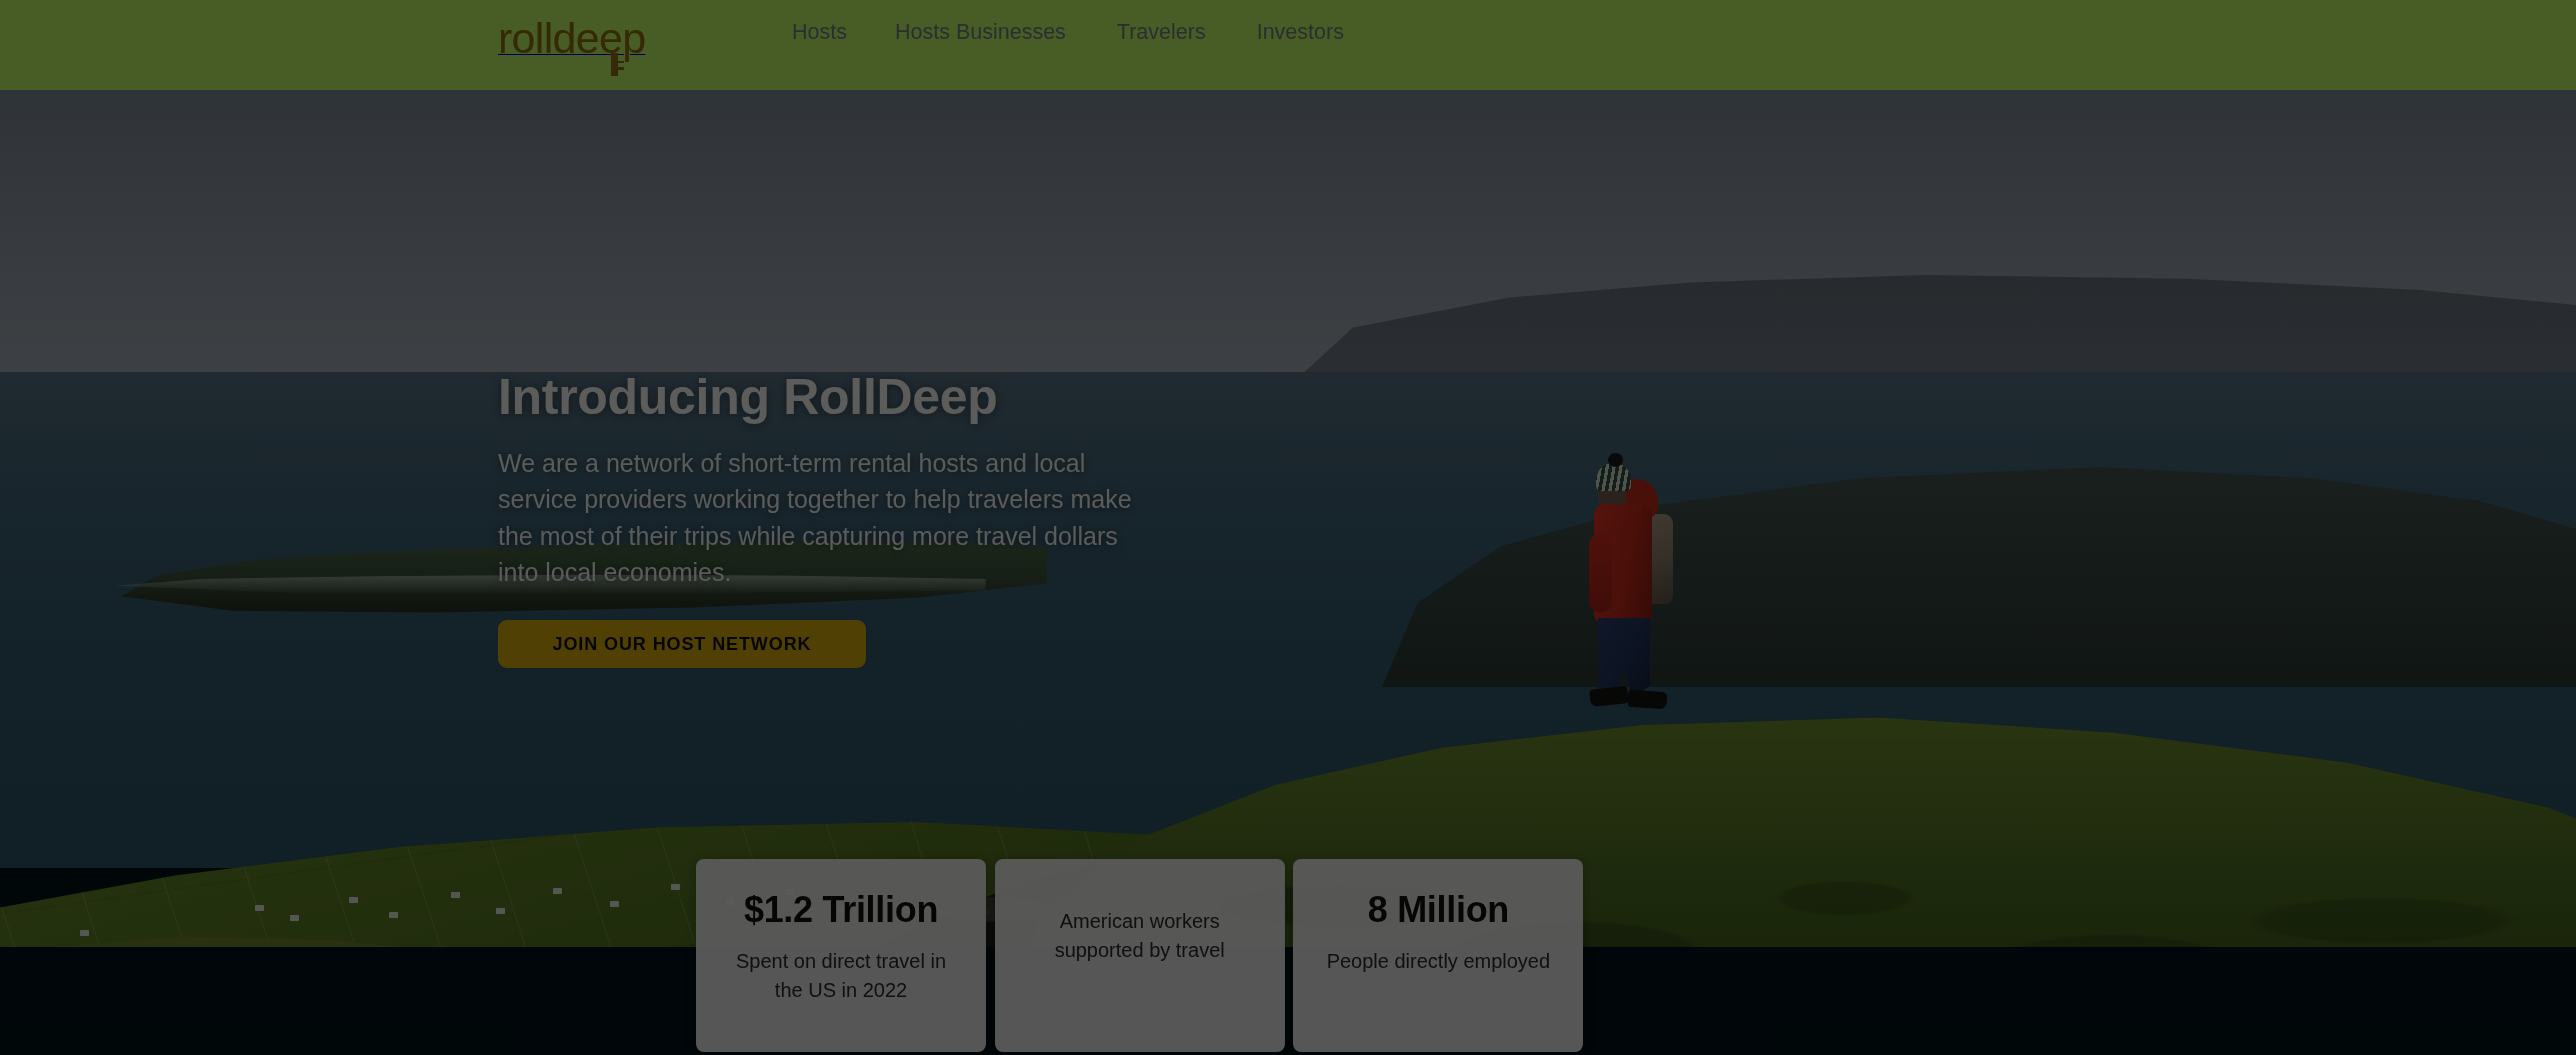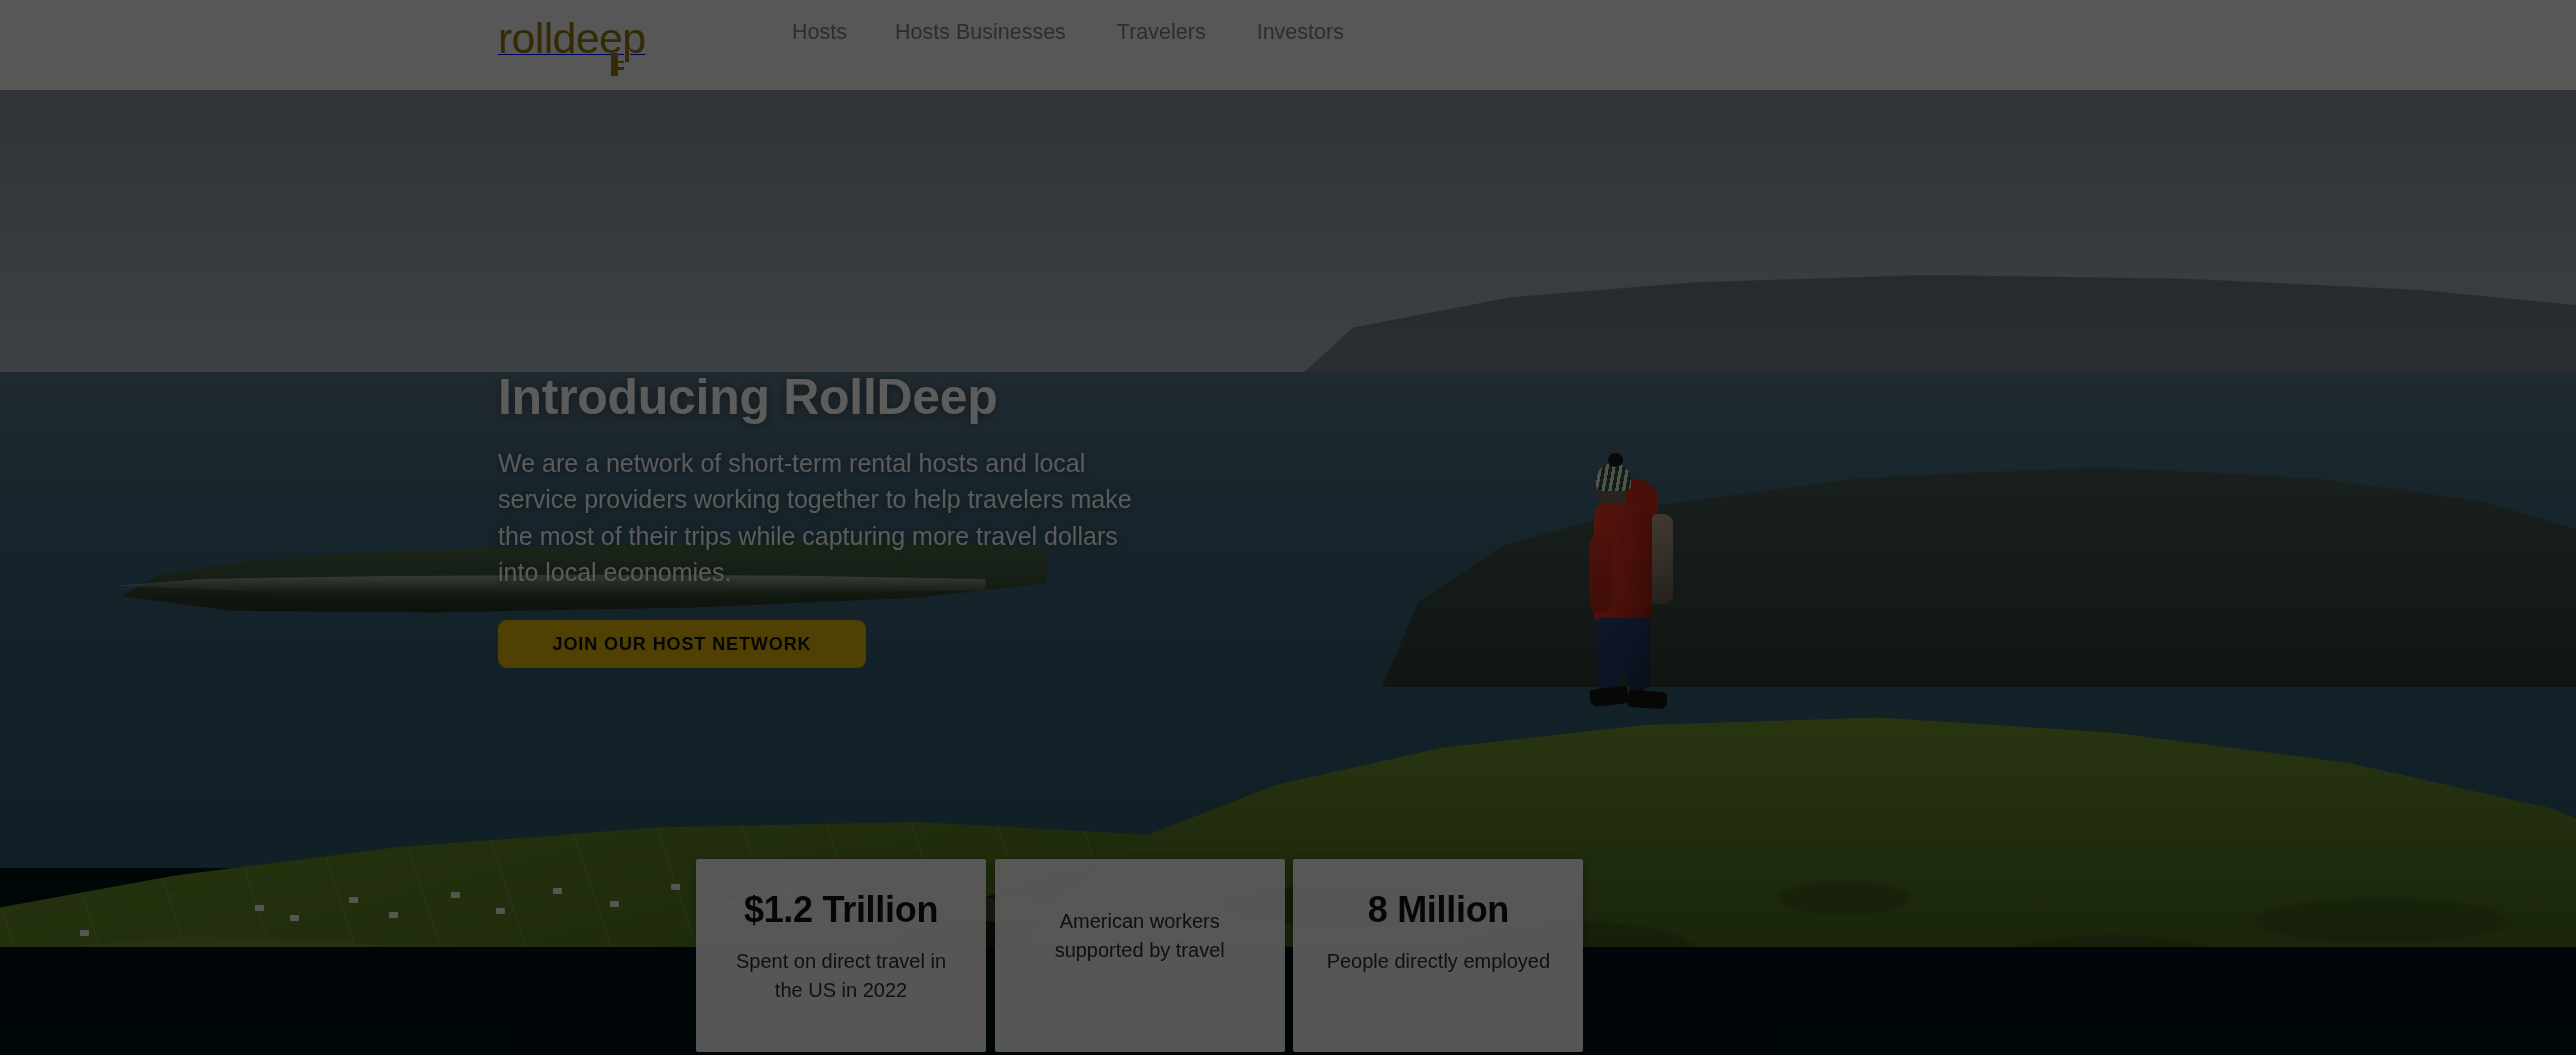--- a/index.html
+++ b/index.html
@@ -15,21 +15,21 @@
     position:relative;
     width:2576px; height:1056px;
     background:#021419;
     overflow:hidden;
   }
 
   
   .site-header {
     position:absolute; top:0; left:0;
     width:2576px; height:90px;
-    background:#e5e5e5;
+    background:#bef264;
     z-index:40;
     display:flex; align-items:center;
   }
   .logo {
     position:absolute; left:498px; top:10.7px;
     width:148px; height:67px;
   }
   .logo-text {
     font-size:43px;
     font-weight:400;
@@ -285,21 +285,21 @@
     left:696px; top:859px;
     width:1197px; height:201px;
     display:flex;
     gap:8.7px;
     z-index:30;
   }
   .stat-card {
     width:290px;
     height:193px;
     background:rgba(238,238,236,.94);
-    border-radius:2px;
+    border-radius:8px;
     padding-top:31px;
     text-align:center;
     box-shadow:0 2px 10.7px rgba(0,0,0,.3);
   }
   .stat-value {
     font-size:36px;
     font-weight:700;
     color:#121212;
     line-height:1.1;
     letter-spacing:-0.3px;

